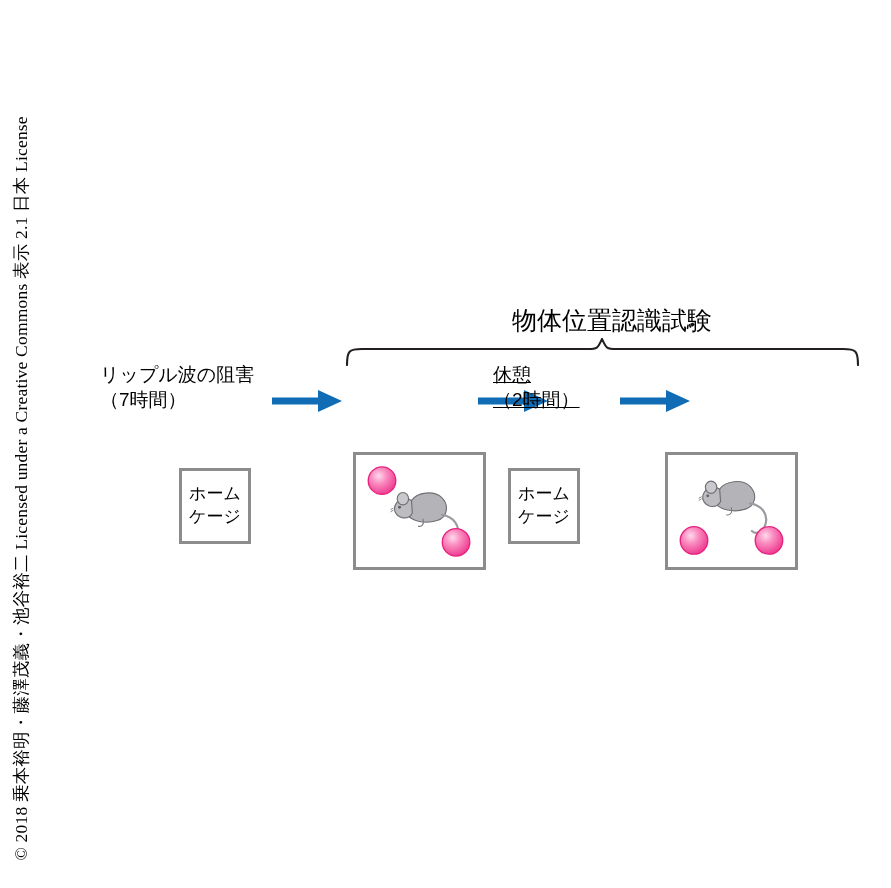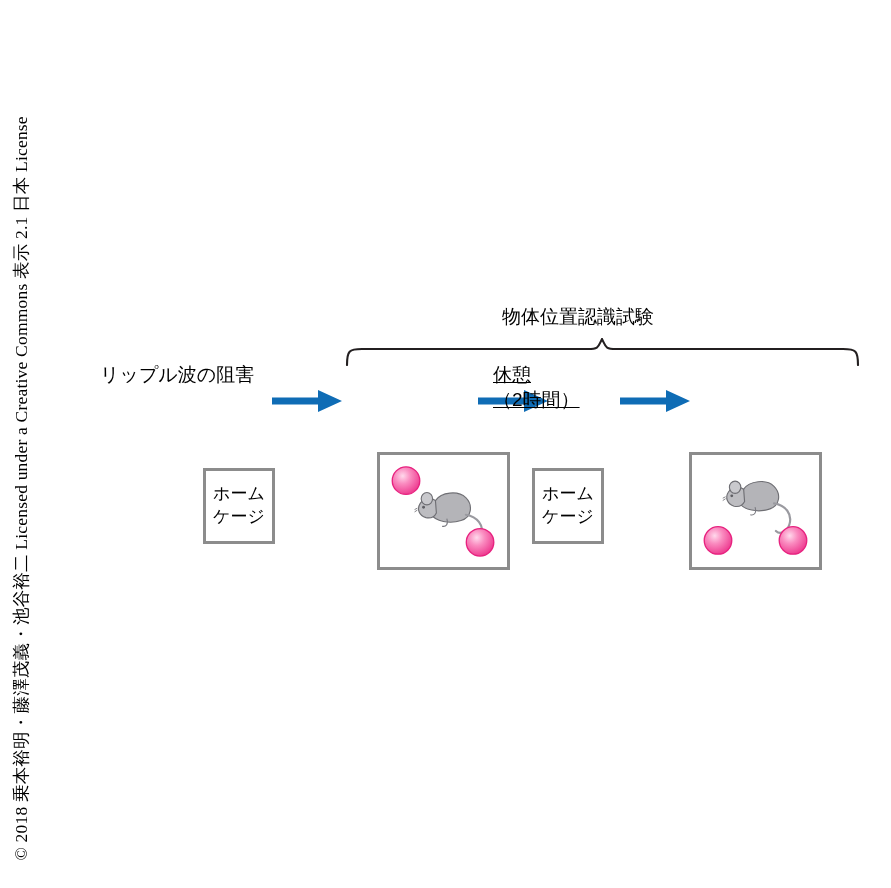--- a/index.html
+++ b/index.html
@@ -46,21 +46,22 @@
     width: 891px;
     height: 888px;
   }
 
   
   #bracket-label {
     position: absolute;
     left: 502px;
     top: 305px;
     width: 220px;
-    font-size: 19px;
+    text-align: center;
+    font-size: 25px;
     line-height: 1.25;
     white-space: nowrap;
   }
   #bracket-svg {
     position: absolute;
     left: 340px;
     top: 338px;
     width: 525px;
     height: 28px;
   }
@@ -97,21 +98,20 @@
   #arrow-0 { left: 272px; }
   #arrow-1 { left: 478px; }
   #arrow-2 { left: 620px; }
 
   
   .cage-box {
     position: absolute;
     box-sizing: border-box;
     border: 3px solid #8c8c8c;
     background: #ffffff;
-    margin-left: 24px;
   }
   .cage-label {
     position: absolute;
     left: 0;
     right: 0;
     top: 50%;
     transform: translateY(-50%);
     text-align: center;
     font-size: 17px;
     line-height: 1.35;
@@ -164,20 +164,21 @@
 <div id="diagram">
 
   <div id="bracket-label">物体位置認識試験</div>
 
   <svg id="bracket-svg" viewBox="0 0 525 28">
     <path d="M 7 27 C 7 13, 9 11, 22 11 L 248 11 C 259 11, 258 9, 262 1 C 266 9, 265 11, 276 11 L 503 11 C 516 11, 518 13, 518 27" fill="none" stroke="#231f20" stroke-width="2.1" stroke-linecap="round"></path>
   </svg>
 
   <div class="stage" id="stage-0">
     <div class="stage-title">リップル波の阻害</div>
+    <div class="stage-sub">（7時間）</div>
   </div>
 
   <svg class="arrow" id="arrow-0" viewBox="0 0 72 26">
     <path d="M 0 9.5 L 46 9.5 L 46 2 L 70 13 L 46 24 L 46 16.5 L 0 16.5 Z" fill="#0f6cb5"></path>
   </svg>
 
 
   <svg class="arrow" id="arrow-1" viewBox="0 0 72 26">
     <path d="M 0 9.5 L 46 9.5 L 46 2 L 70 13 L 46 24 L 46 16.5 L 0 16.5 Z" fill="#0f6cb5"></path>
   </svg>

